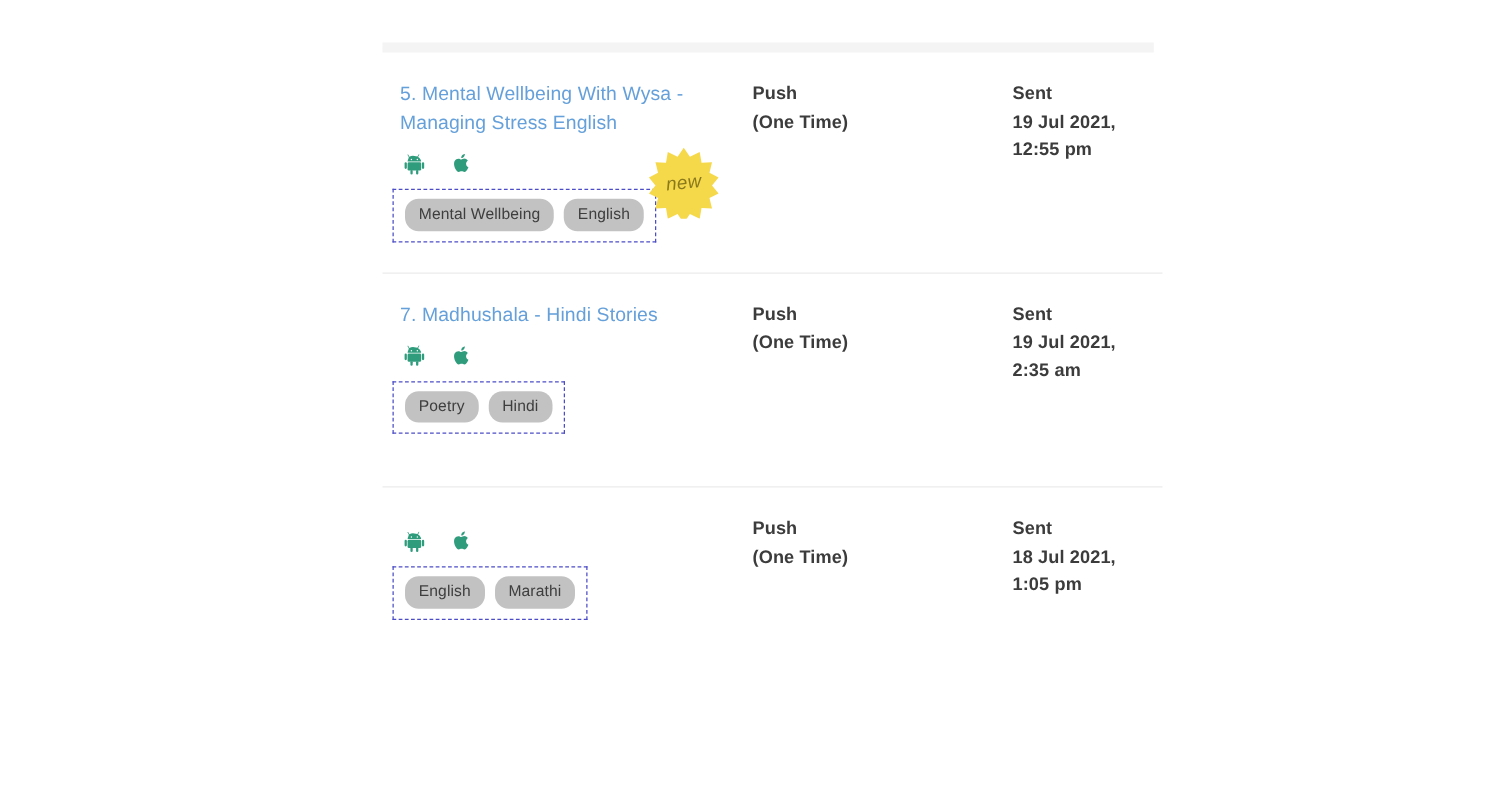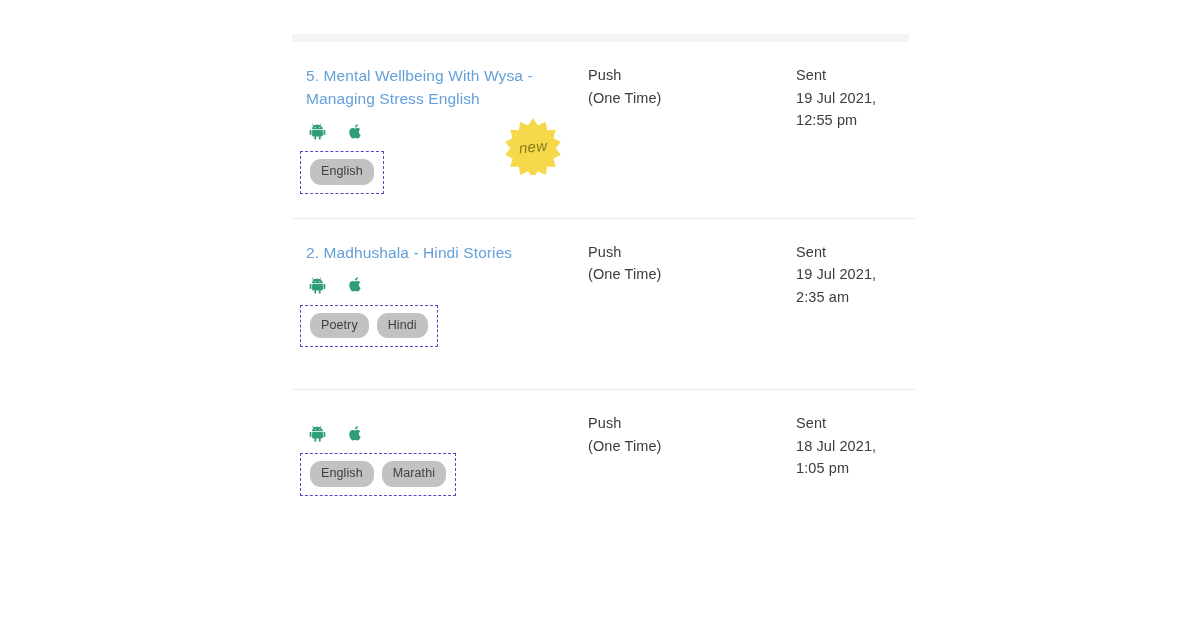--- a/index.html
+++ b/index.html
@@ -10,21 +10,21 @@
     width: 1200px;
     height: 628px;
     background: #ffffff;
     font-family: "Liberation Sans", sans-serif;
     overflow: hidden;
     position: relative;
   }
 
   .page {
     position: absolute;
-    left: 4px; top: 0;
+    left: 18px; top: 0;
     width: 960px;
     height: 628px;
   }
 
   
   .top-band {
     position: absolute;
     left: 288px;
     top: 34px;
     width: 617px;
@@ -94,20 +94,21 @@
     white-space: nowrap;
     letter-spacing: 0.1px;
   }
 
   .meta-line {
     color: #3c3c3c;
     font-size: 14.5px;
     line-height: 22.5px;
     letter-spacing: 0.1px;
     white-space: nowrap;
+    font-weight: bold;
   }
 
   
   .new-badge {
     position: absolute;
     left: 212px;
     top: 75px;
     width: 58px;
     height: 58px;
     pointer-events: auto;
@@ -155,20 +156,21 @@
             </svg>
           </span>
           <span class="platform-icon">
             <svg width="18" height="21" viewBox="0 0 24 24" aria-hidden="true">
               <path fill="#2f9c7c" d="M17.1 12.7c0-2.4 1.9-3.5 2-3.6-1.1-1.6-2.8-1.8-3.4-1.9-1.5-.15-2.9.85-3.6.85-.75 0-1.9-.83-3.1-.81-1.6.02-3.06.92-3.88 2.34-1.66 2.86-.43 7.1 1.19 9.42.79 1.14 1.73 2.41 2.97 2.37 1.19-.05 1.64-.77 3.08-.77 1.43 0 1.84.77 3.1.74 1.28-.02 2.09-1.16 2.87-2.3.9-1.32 1.27-2.6 1.29-2.66-.03-.01-2.48-.95-2.5-3.77ZM14.8 5.2c.66-.8 1.1-1.9.98-3-.95.04-2.1.63-2.78 1.42-.6.7-1.13 1.83-.99 2.9 1.06.08 2.14-.54 2.79-1.32Z"></path>
             </svg>
           </span>
         </div>
 
         <div class="tagbox">
+          <span class="tag">Mental Wellbeing</span>
           <span class="tag">English</span>
         </div>
 
         <div class="new-badge">
           <svg width="58" height="58" viewBox="0 0 100 100" aria-hidden="true">
             <polygon fill="#f6d84b" points="50,2 58.5,14.5 72,8 74.5,22.8 89,22 85.5,36.5 98,43 89,54 98,65 85.5,71.5 89,86 74.5,85.2 72,100 58.5,93.5 50,106 41.5,93.5 28,100 25.5,85.2 11,86 14.5,71.5 2,65 11,54 2,43 14.5,36.5 11,22 25.5,22.8 28,8 41.5,14.5"></polygon>
           </svg>
           <span class="burst-text">new</span>
         </div>
       </div>
@@ -180,21 +182,21 @@
 
       <div class="col-status">
         <div class="meta-line">Sent</div>
         <div class="meta-line">19 Jul 2021,</div>
         <div class="meta-line">12:55 pm</div>
       </div>
     </div>
 
     <div class="row" style="margin-top:24px;">
       <div class="col-title">
-        <a href="#" class="camp-title">2. Madhushala - Hindi Stories</a>
+        <a href="#" class="camp-title">7. Madhushala - Hindi Stories</a>
 
         <div class="platforms">
           <span class="platform-icon">
             <svg width="19" height="20" viewBox="0 0 24 24" aria-hidden="true">
               <g fill="#2f9c7c">
                 <path d="M6.3 5.2 5.1 3.1a.36.36 0 0 1 .13-.49.36.36 0 0 1 .49.13l1.22 2.12A8.1 8.1 0 0 1 12 4.1c1.1 0 2.14.2 3.06.56l1.22-2.12a.36.36 0 0 1 .49-.13c.17.1.23.32.13.49L15.7 5.2c1.77 1 2.96 2.6 3.14 4.45H5.16C5.34 7.8 6.53 6.2 6.3 5.2Z"></path>
                 <circle cx="9" cy="7.6" r="0.75" fill="#ffffff"></circle>
                 <circle cx="15" cy="7.6" r="0.75" fill="#ffffff"></circle>
                 <rect x="5.15" y="10.6" width="13.7" height="8.2" rx="1.3"></rect>
                 <rect x="2.1" y="10.5" width="2.3" height="6.7" rx="1.15"></rect>

